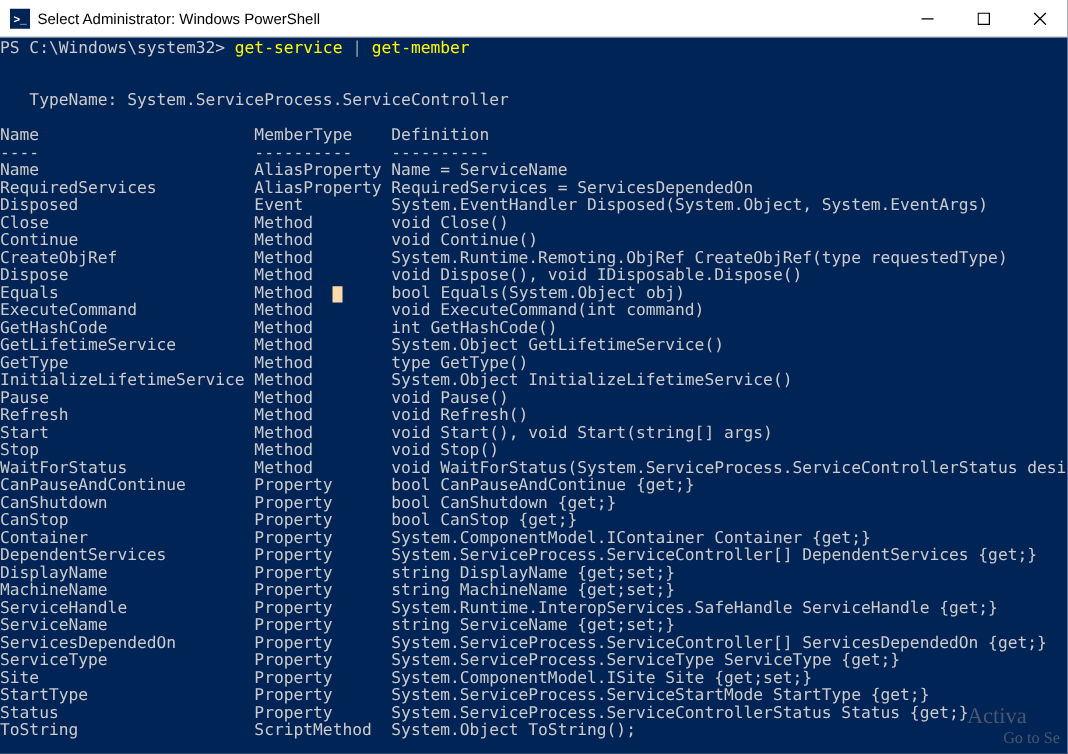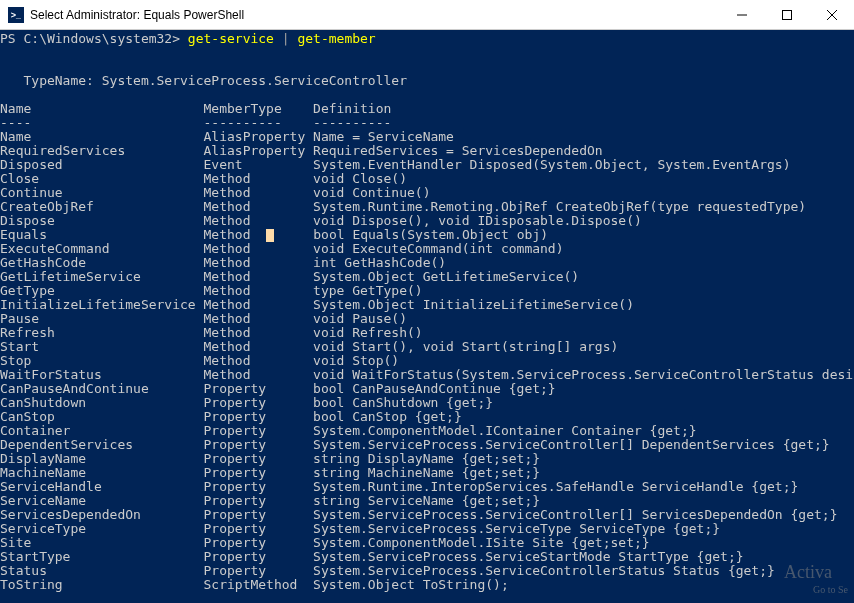--- a/index.html
+++ b/index.html
@@ -72,28 +72,28 @@
       position: absolute;
       right: 6px;
       bottom: 4px;
       color: rgba(130,130,130,0.55);
       font-family: Liberation Serif, serif;
       font-size: 18px;
       text-align: left;
       pointer-events: none;
       line-height: 18px;
     }
-    .watermark .small { font-size: 10px; margin-left: 29px; }
+    .watermark .small { font-size: 13px; margin-left: 29px; }
   </style>
 </head>
 <body>
 
 <div class="titlebar">
   <span class="titlebar-icon">&gt;_</span>
-  <span class="titlebar-title">Select Administrator: Equals PowerShell</span>
+  <span class="titlebar-title">Select Administrator: Windows PowerShell</span>
   <div class="titlebar-controls">
     <div class="titlebar-btn">
       <svg viewBox="0 0 10 10">
           <line x1="0" y1="5" x2="10" y2="5" stroke="black" stroke-width="1"></line>
         </svg>
     </div>
     <div class="titlebar-btn">
       <svg viewBox="0 0 10 10">
           <rect x="0.5" y="0.5" width="9" height="9" fill="none" stroke="black" stroke-width="1"></rect>
         </svg>

